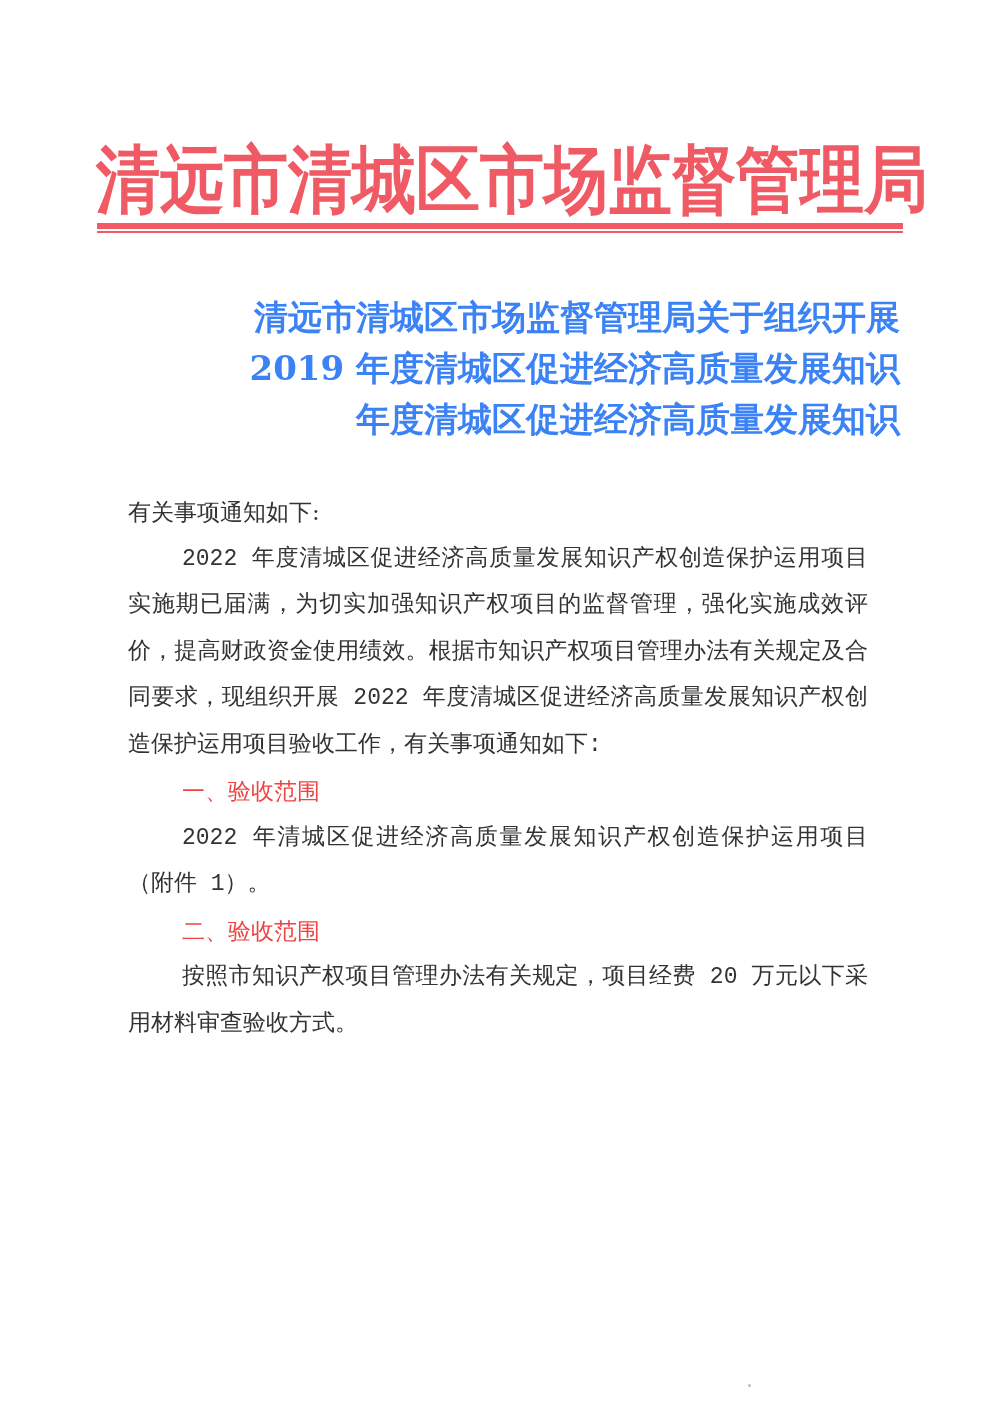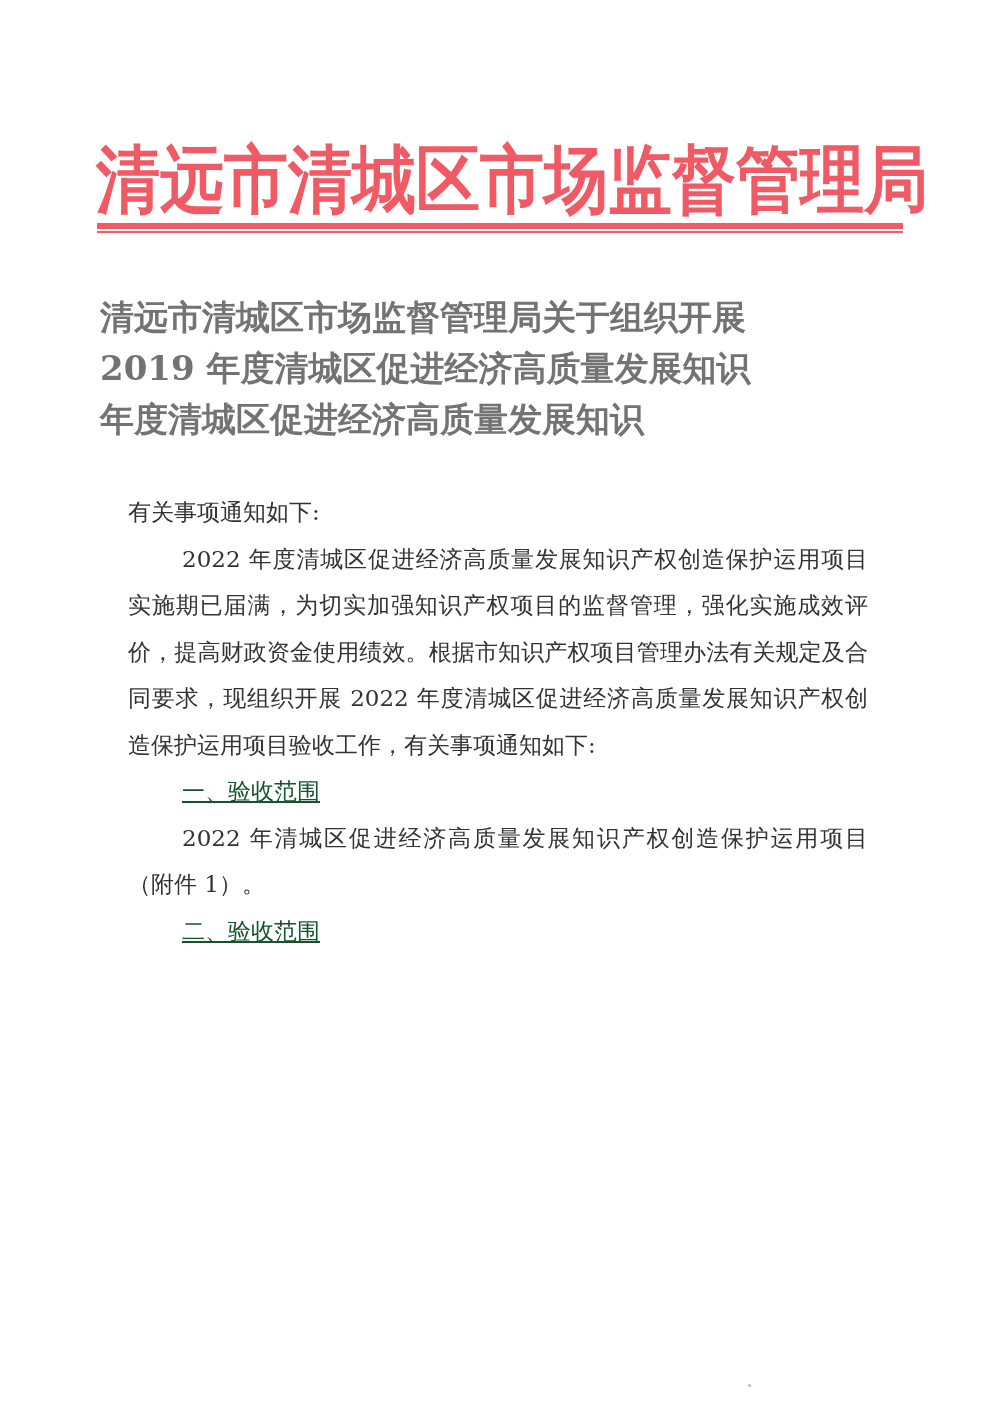--- a/index.html
+++ b/index.html
@@ -1,24 +1,24 @@
 <!DOCTYPE html>
 <html><head>
 <meta charset="utf-8">
 <style>
   html, body { margin: 0; padding: 0; background: #ffffff; }
   body { width: 999px; height: 1413px; position: relative; overflow: hidden; font-family: "DejaVu Serif", "Liberation Serif", serif; color: #2a2a2a; }
   .masthead { position: absolute; left: 96px; top: 128px; width: 810px; text-align: center; font-family: "DejaVu Serif", serif; font-weight: bold; font-size: 64px; line-height: 90px; letter-spacing: 0px; color: #ef5a64; transform: scaleY(1.15); transform-origin: top center; white-space: nowrap; }
   .rule-thick { position: absolute; left: 97px; top: 223px; width: 806px; height: 6px; background: #f25a66; }
   .rule-thin { position: absolute; left: 97px; top: 231px; width: 806px; height: 2px; background: #f25a66; }
-  .title { position: absolute; left: 100px; top: 292px; width: 800px; text-align: left; font-family: "DejaVu Serif", serif; font-weight: bold; font-size: 34px; line-height: 51px; color: #737373; }
+  .title { position: absolute; left: 100px; top: 292px; width: 800px; text-align: right; font-family: "DejaVu Serif", serif; font-weight: bold; font-size: 34px; line-height: 51px; color: #3b82f6; }
   .body { position: absolute; left: 128px; top: 489px; width: 740px; font-family: "DejaVu Serif", serif; font-size: 23px; line-height: 46.5px; color: #333; text-align: justify; text-align-last: left; }
   .body p { margin: 0; }
-  .indent { text-indent: 54px; }
-  .heading { text-indent: 54px; font-family: "DejaVu Sans", sans-serif; font-size: 23px; color: #14532d; text-decoration: underline; }
+  .indent { text-indent: 54px; font-family: Liberation Mono, monospace; }
+  .heading { text-indent: 54px; font-family: "DejaVu Sans", sans-serif; font-size: 23px; color: #ef4444; }
   .dot { position: absolute; left: 748px; top: 1384px; width: 3px; height: 3px; background: #bbb; border-radius: 50%; }
 </style>
 </head>
 <body>
 
 <div class="masthead">清远市清城区市场监督管理局</div>
 <div class="rule-thick"></div>
 <div class="rule-thin"></div>
 
 <div class="title">
@@ -26,15 +26,16 @@
   <div>2019 年度清城区促进经济高质量发展知识</div>
   <div>年度清城区促进经济高质量发展知识</div>
 </div>
 
 <div class="body">
   <p>有关事项通知如下:</p>
   <p class="indent">2022 年度清城区促进经济高质量发展知识产权创造保护运用项目实施期已届满，为切实加强知识产权项目的监督管理，强化实施成效评价，提高财政资金使用绩效。根据市知识产权项目管理办法有关规定及合同要求，现组织开展 2022 年度清城区促进经济高质量发展知识产权创造保护运用项目验收工作，有关事项通知如下:</p>
   <p class="heading">一、验收范围</p>
   <p class="indent">2022 年清城区促进经济高质量发展知识产权创造保护运用项目（附件 1）。</p>
   <p class="heading">二、验收范围</p>
+  <p class="indent">按照市知识产权项目管理办法有关规定，项目经费 20 万元以下采用材料审查验收方式。</p>
 </div>
 
 <div class="dot"></div>
 
 </body></html>

